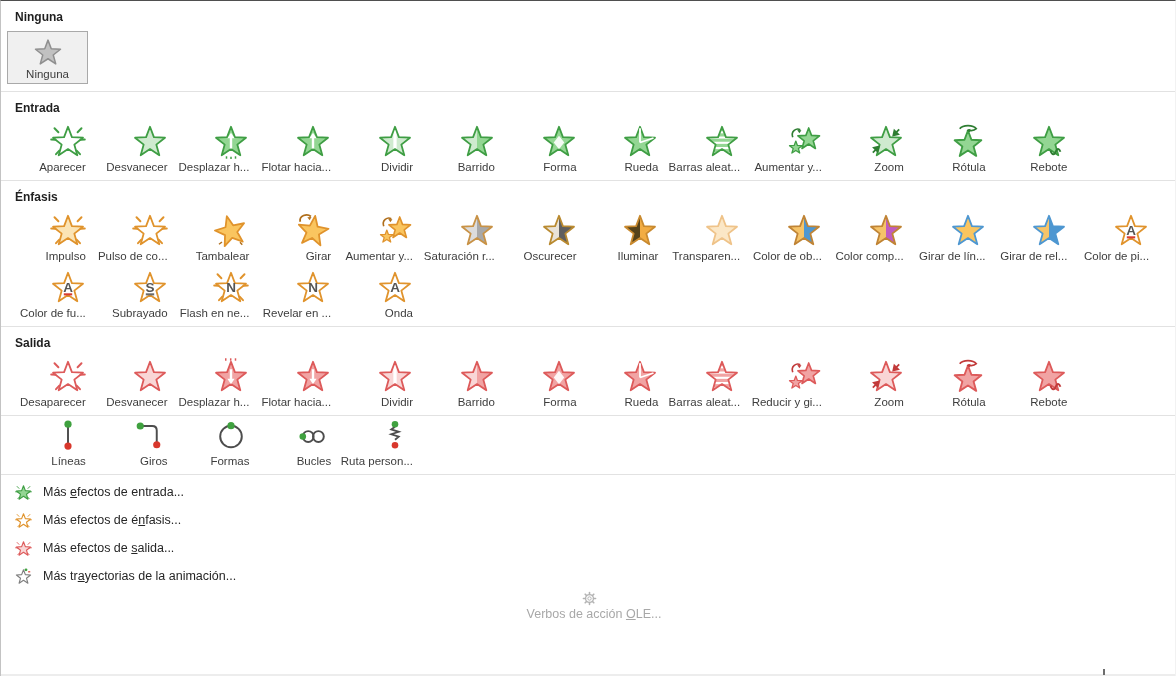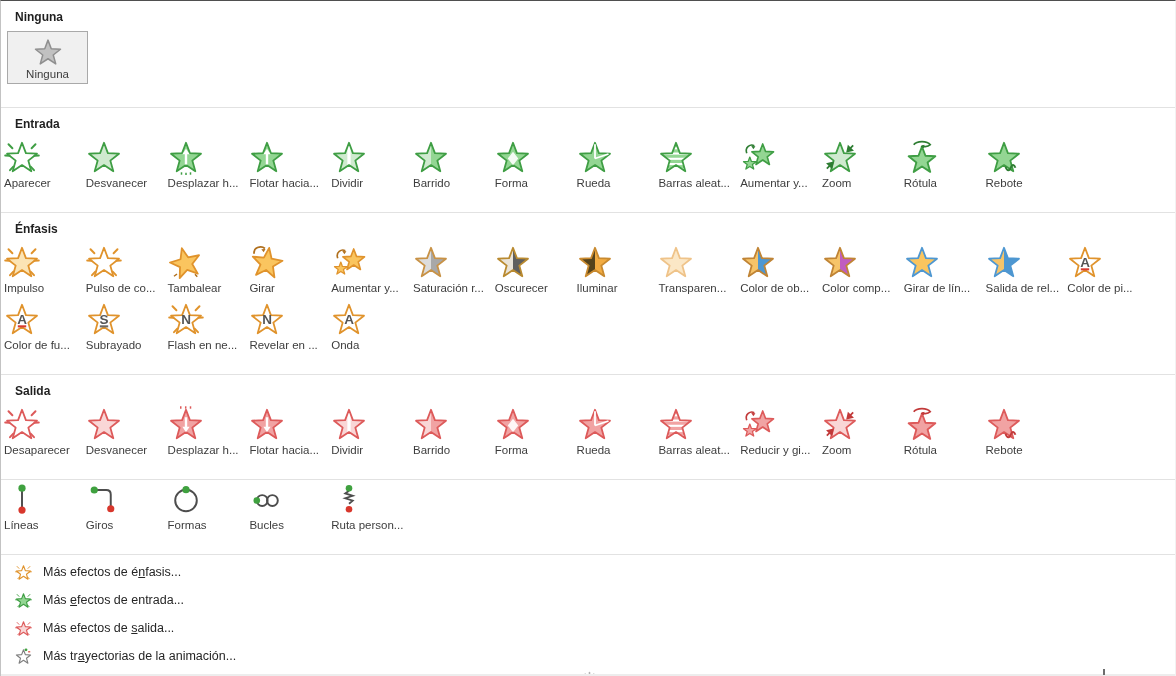--- a/index.html
+++ b/index.html
@@ -1,25 +1,25 @@
 <!DOCTYPE html>
 <html><head>
 <meta charset="utf-8">
 <style>
   html,body{margin:0;padding:0;background:#fff;font-family:"Liberation Sans",sans-serif;}
   .dropdown{
     position:relative;width:1176px;height:676px;box-sizing:border-box;background:#fff;
     border-top:1px solid #4f4f4f;border-left:1px solid #c3c3c3;border-right:1px solid #f2f2f2;
     overflow:hidden;
   }
-  .section{border-bottom:1px solid #e2e2e2;padding-bottom:23px;}
+  .section{border-bottom:1px solid #e2e2e2;padding-bottom:7px;}
   .section-header{font-size:12px;font-weight:bold;color:#1f1f1f;padding:9px 0 7px 14px;}
   .row{display:flex;align-items:flex-start;padding-left:3px;}
   .row + .row{margin-top:6px;}
-  .cell{width:81.8px;display:flex;flex-direction:column;align-items:flex-start;cursor:pointer;}
+  .cell{width:81.8px;display:flex;flex-direction:column;align-items:flex-end;cursor:pointer;}
   .cell .icon{height:38px;display:flex;align-items:center;justify-content:center;}
   .cell .label{font-size:11.5px;color:#3d3d3d;white-space:nowrap;margin-top:1px;}
   
   .tile{
     width:79px;height:51px;margin-left:3px;border:1px solid #a9a9a9;background:#f0f0f0;
     display:flex;flex-direction:column;align-items:center;justify-content:center;cursor:pointer;
   }
   .tile .icon{height:32px;display:flex;align-items:center;justify-content:center;}
   .tile .label{font-size:11.5px;color:#3d3d3d;margin-top:0;}
   
@@ -416,21 +416,21 @@
                     <path d="M12 2.5 L14.6 9.4 L22 9.8 L16.2 14.4 L18.2 21.5 L12 17.4 L5.8 21.5 L7.8 14.4 L2 9.8 L9.4 9.4 Z"></path>
                   </clipPath>
                 </defs>
                 <g clip-path="url(#c9)">
                   <rect x="0" y="0" width="12" height="24" fill="#f6c469"></rect>
                   <rect x="12" y="0" width="12" height="24" fill="#4e97d1"></rect>
                 </g>
                 <path d="M12 2.5 L14.6 9.4 L22 9.8 L16.2 14.4 L18.2 21.5 L12 17.4 L5.8 21.5 L7.8 14.4 L2 9.8 L9.4 9.4 Z" fill="none" stroke="#4e97d1" stroke-width="1.2" stroke-linejoin="round"></path>
               </svg>
             </span>
-            <span class="label">Salida de rel...</span>
+            <span class="label">Girar de rel...</span>
           </div>
           <div class="cell">
             <span class="icon">
               <svg xmlns="http://www.w3.org/2000/svg" viewBox="0 0 24 24" width="36" height="36">
                 <path d="M12 2.5 L14.6 9.4 L22 9.8 L16.2 14.4 L18.2 21.5 L12 17.4 L5.8 21.5 L7.8 14.4 L2 9.8 L9.4 9.4 Z" fill="#ffffff" stroke="#e0932c" stroke-width="1.2" stroke-linejoin="round"></path>
                 <text x="12" y="15" font-size="9" font-weight="bold" text-anchor="middle" fill="#555" font-family="Liberation Sans, sans-serif">A</text>
                 <rect x="9.2" y="16.2" width="5.6" height="1.4" fill="#d83c31"></rect>
               </svg>
             </span>
             <span class="label">Color de pi...</span>
@@ -724,51 +724,51 @@
                 <circle cx="12" cy="4.8" r="2.2" fill="#3fa13f"></circle>
                 <circle cx="12" cy="18.8" r="2.2" fill="#d8372c"></circle>
               </svg>
             </span>
             <span class="label">Ruta person...</span>
           </div>
         </div>
       </div>
     </div>
   <div id="menu" class="menu">
+      <div class="menu-item">
+        <span class="mi-icon">
+          <svg xmlns="http://www.w3.org/2000/svg" viewBox="0 0 24 24" width="17" height="17">
+            <path d="M12 2.5 L14.6 9.4 L22 9.8 L16.2 14.4 L18.2 21.5 L12 17.4 L5.8 21.5 L7.8 14.4 L2 9.8 L9.4 9.4 Z" fill="#93d693" stroke="#3f9e44" stroke-width="1.6" stroke-linejoin="round"></path>
+            <g stroke="#3f9e44" stroke-width="1.3" stroke-linecap="round" fill="none">
+              <path d="M3 3.5 L5.6 6.2"></path>
+              <path d="M21 3.5 L18.4 6.2"></path>
+              <path d="M0.8 11 L3.6 11.2"></path>
+              <path d="M23.2 11 L20.4 11.2"></path>
+              <path d="M4 20.8 L6.2 18.4"></path>
+              <path d="M20 20.8 L17.8 18.4"></path>
+            </g>
+          </svg>
+        </span>
+        <span><span>Más </span><u>e</u><span>fectos de entrada...</span></span>
+      </div>
       <div class="menu-item">
         <span class="mi-icon">
           <svg xmlns="http://www.w3.org/2000/svg" viewBox="0 0 24 24" width="17" height="17">
             <path d="M12 2.5 L14.6 9.4 L22 9.8 L16.2 14.4 L18.2 21.5 L12 17.4 L5.8 21.5 L7.8 14.4 L2 9.8 L9.4 9.4 Z" fill="#ffffff" stroke="#e0932c" stroke-width="1.6" stroke-linejoin="round"></path>
             <g stroke="#e0932c" stroke-width="1.3" stroke-linecap="round" fill="none">
               <path d="M3 3.5 L5.6 6.2"></path>
               <path d="M21 3.5 L18.4 6.2"></path>
               <path d="M0.8 11 L3.6 11.2"></path>
               <path d="M23.2 11 L20.4 11.2"></path>
               <path d="M4 20.8 L6.2 18.4"></path>
               <path d="M20 20.8 L17.8 18.4"></path>
             </g>
           </svg>
         </span>
         <span><span>Más efectos de é</span><u>n</u><span>fasis...</span></span>
-      </div>
-      <div class="menu-item">
-        <span class="mi-icon">
-          <svg xmlns="http://www.w3.org/2000/svg" viewBox="0 0 24 24" width="17" height="17">
-            <path d="M12 2.5 L14.6 9.4 L22 9.8 L16.2 14.4 L18.2 21.5 L12 17.4 L5.8 21.5 L7.8 14.4 L2 9.8 L9.4 9.4 Z" fill="#93d693" stroke="#3f9e44" stroke-width="1.6" stroke-linejoin="round"></path>
-            <g stroke="#3f9e44" stroke-width="1.3" stroke-linecap="round" fill="none">
-              <path d="M3 3.5 L5.6 6.2"></path>
-              <path d="M21 3.5 L18.4 6.2"></path>
-              <path d="M0.8 11 L3.6 11.2"></path>
-              <path d="M23.2 11 L20.4 11.2"></path>
-              <path d="M4 20.8 L6.2 18.4"></path>
-              <path d="M20 20.8 L17.8 18.4"></path>
-            </g>
-          </svg>
-        </span>
-        <span><span>Más </span><u>e</u><span>fectos de entrada...</span></span>
       </div>
       <div class="menu-item">
         <span class="mi-icon">
           <svg xmlns="http://www.w3.org/2000/svg" viewBox="0 0 24 24" width="17" height="17">
             <path d="M12 2.5 L14.6 9.4 L22 9.8 L16.2 14.4 L18.2 21.5 L12 17.4 L5.8 21.5 L7.8 14.4 L2 9.8 L9.4 9.4 Z" fill="#f9d6d6" stroke="#dd5a5a" stroke-width="1.6" stroke-linejoin="round"></path>
             <g stroke="#dd5a5a" stroke-width="1.3" stroke-linecap="round" fill="none">
               <path d="M3 3.5 L5.6 6.2"></path>
               <path d="M21 3.5 L18.4 6.2"></path>
               <path d="M0.8 11 L3.6 11.2"></path>
               <path d="M23.2 11 L20.4 11.2"></path>

